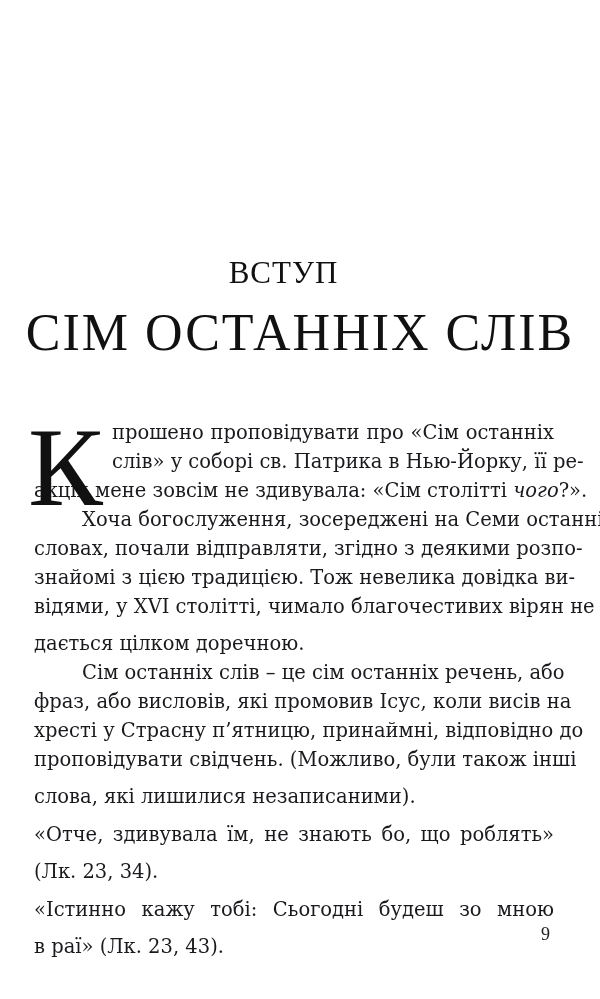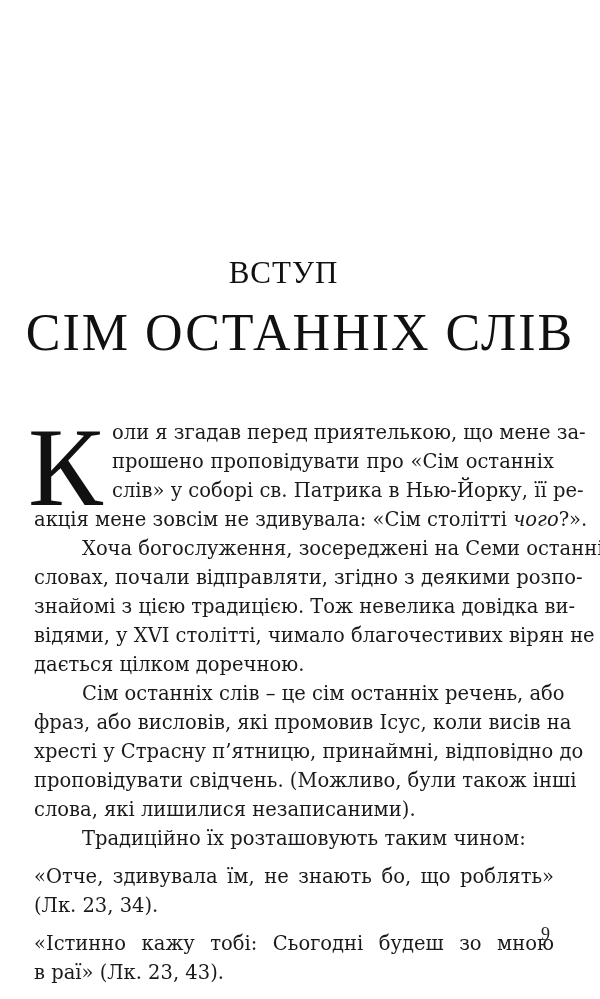--- a/index.html
+++ b/index.html
@@ -13,21 +13,21 @@
   }
   .chapter-title {
     position: absolute; top: 303px; left: 0; width: 600px; text-align: center;
     font-family: "Liberation Serif", serif; font-size: 52px; letter-spacing: 2px; color: #111;
   }
   .body-text {
     position: absolute; left: 34px; width: 520px; top: 418px;
     font-size: 19.5px; line-height: 29px;
   }
   .line { display: block; white-space: nowrap; text-align: justify; text-align-last: justify; height: 29px; }
-  .line.last { text-align-last: left; }
+  .line.last { text-align-last: left; margin-top: 8px; }
   .dropcap-line { padding-left: 78px; }
   .dropcap {
     position: absolute; left: -6px; top: 4px;
     font-family: "Liberation Serif", serif; font-size: 112px; line-height: 90px; color: #111;
   }
   .indent { padding-left: 48px; }
   .gap { height: 9px; display: block; }
   .page-number {
     position: absolute; left: 541px; top: 924px; font-family: "Liberation Serif", serif; font-size: 18px; color: #222;
   }
@@ -35,42 +35,38 @@
 </style>
 </head>
 <body>
 
 <div class="chapter-label">ВСТУП</div>
 <div class="chapter-title">СІМ ОСТАННІХ СЛІВ</div>
 
 <div class="body-text">
   <span class="dropcap">К</span>
   <div>
-    <span class="line dropcap-line">оли я згадав перед приятелькою, що мене за-</span>
     <span class="line dropcap-line">прошено проповідувати про «Сім останніх</span>
     <span class="line dropcap-line">слів» у соборі св. Патрика в Нью-Йорку, її ре-</span>
     <span class="line"><span>акція мене зовсім не здивувала: «Сім столітті </span><em>чого</em><span>?».</span></span>
   </div>
   <div>
     <span class="line indent">Хоча богослуження, зосереджені на Семи останніх</span>
     <span class="line">словах, почали відправляти, згідно з деякими розпо-</span>
     <span class="line">знайомі з цією традицією. Тож невелика довідка ви-</span>
     <span class="line">відями, у XVI столітті, чимало благочестивих вірян не</span>
     <span class="line last">дається цілком доречною.</span>
   </div>
   <div>
     <span class="line indent">Сім останніх слів – це сім останніх речень, або</span>
     <span class="line">фраз, або висловів, які промовив Ісус, коли висів на</span>
     <span class="line">хресті у Страсну п’ятницю, принаймні, відповідно до</span>
     <span class="line">проповідувати свідчень. (Можливо, були також інші</span>
     <span class="line last">слова, які лишилися незаписаними).</span>
   </div>
-  <div>
-    <span class="line indent last">Традиційно їх розташовують таким чином:</span>
-  </div>
   <span class="gap"></span>
   <div>
     <span class="line">«Отче, здивувала їм, не знають бо, що роблять»</span>
     <span class="line last">(Лк. 23, 34).</span>
   </div>
   <span class="gap"></span>
   <div>
     <span class="line">«Істинно кажу тобі: Сьогодні будеш зо мною</span>
     <span class="line last">в раї» (Лк. 23, 43).</span>
   </div>

